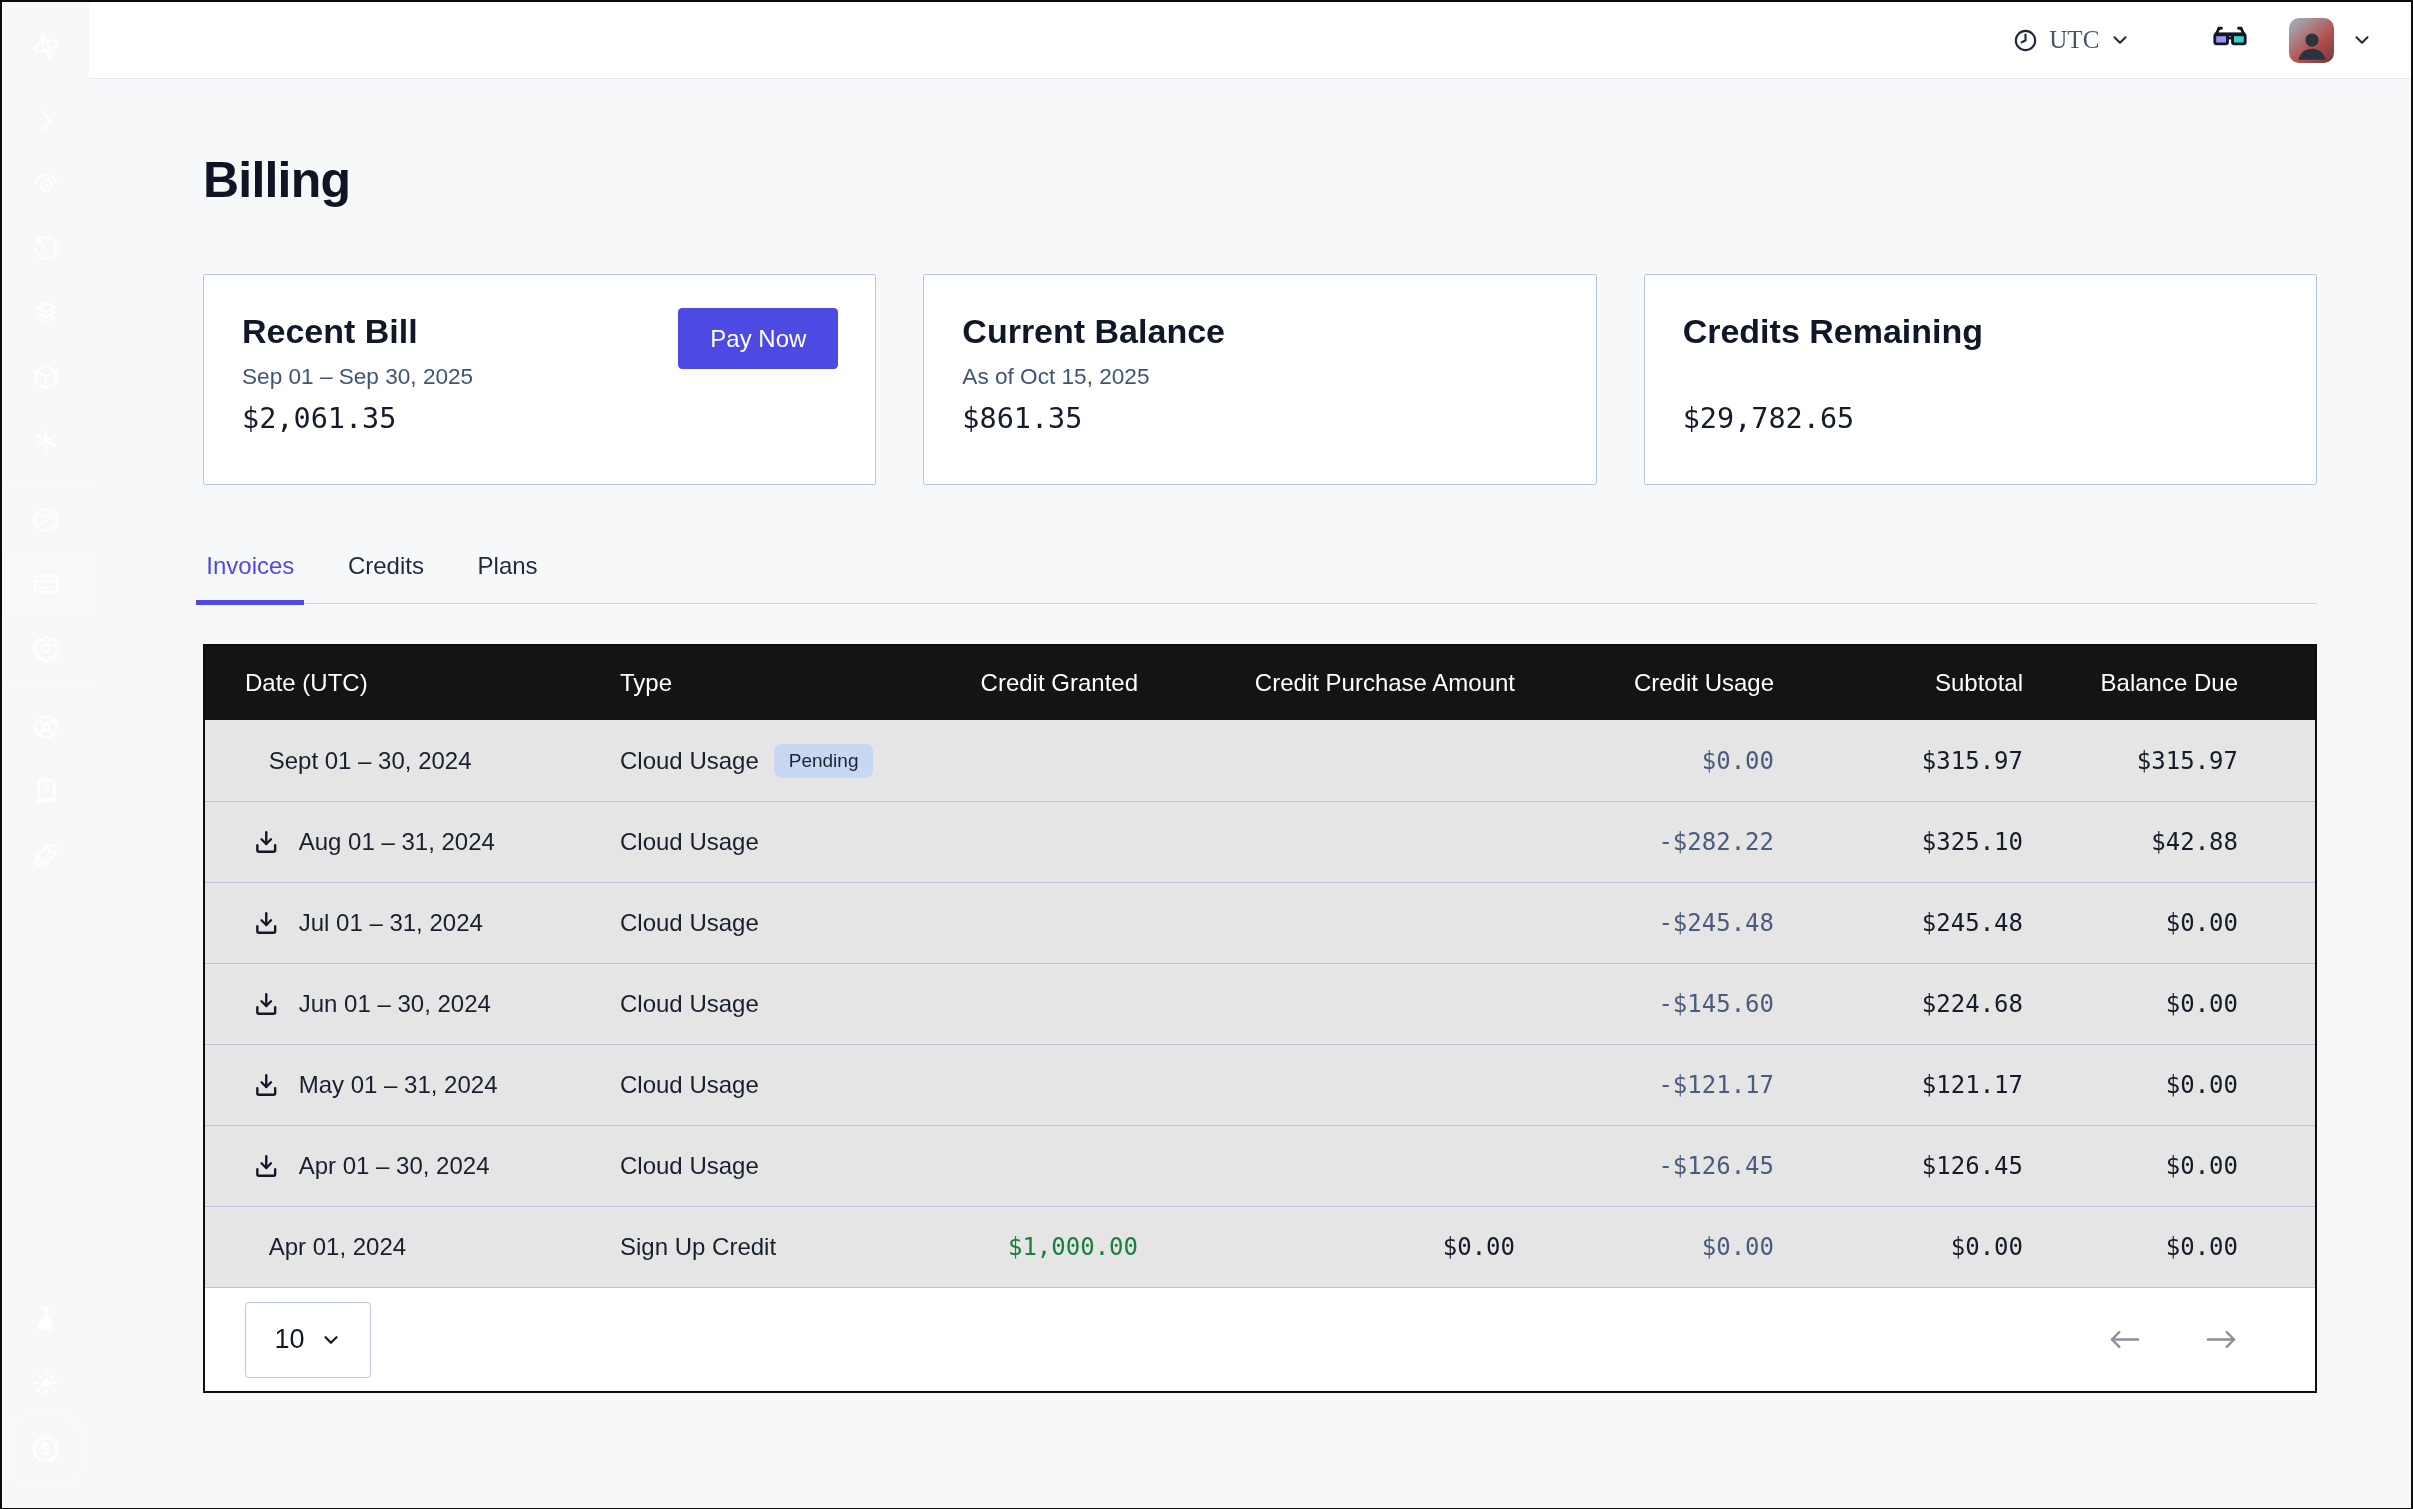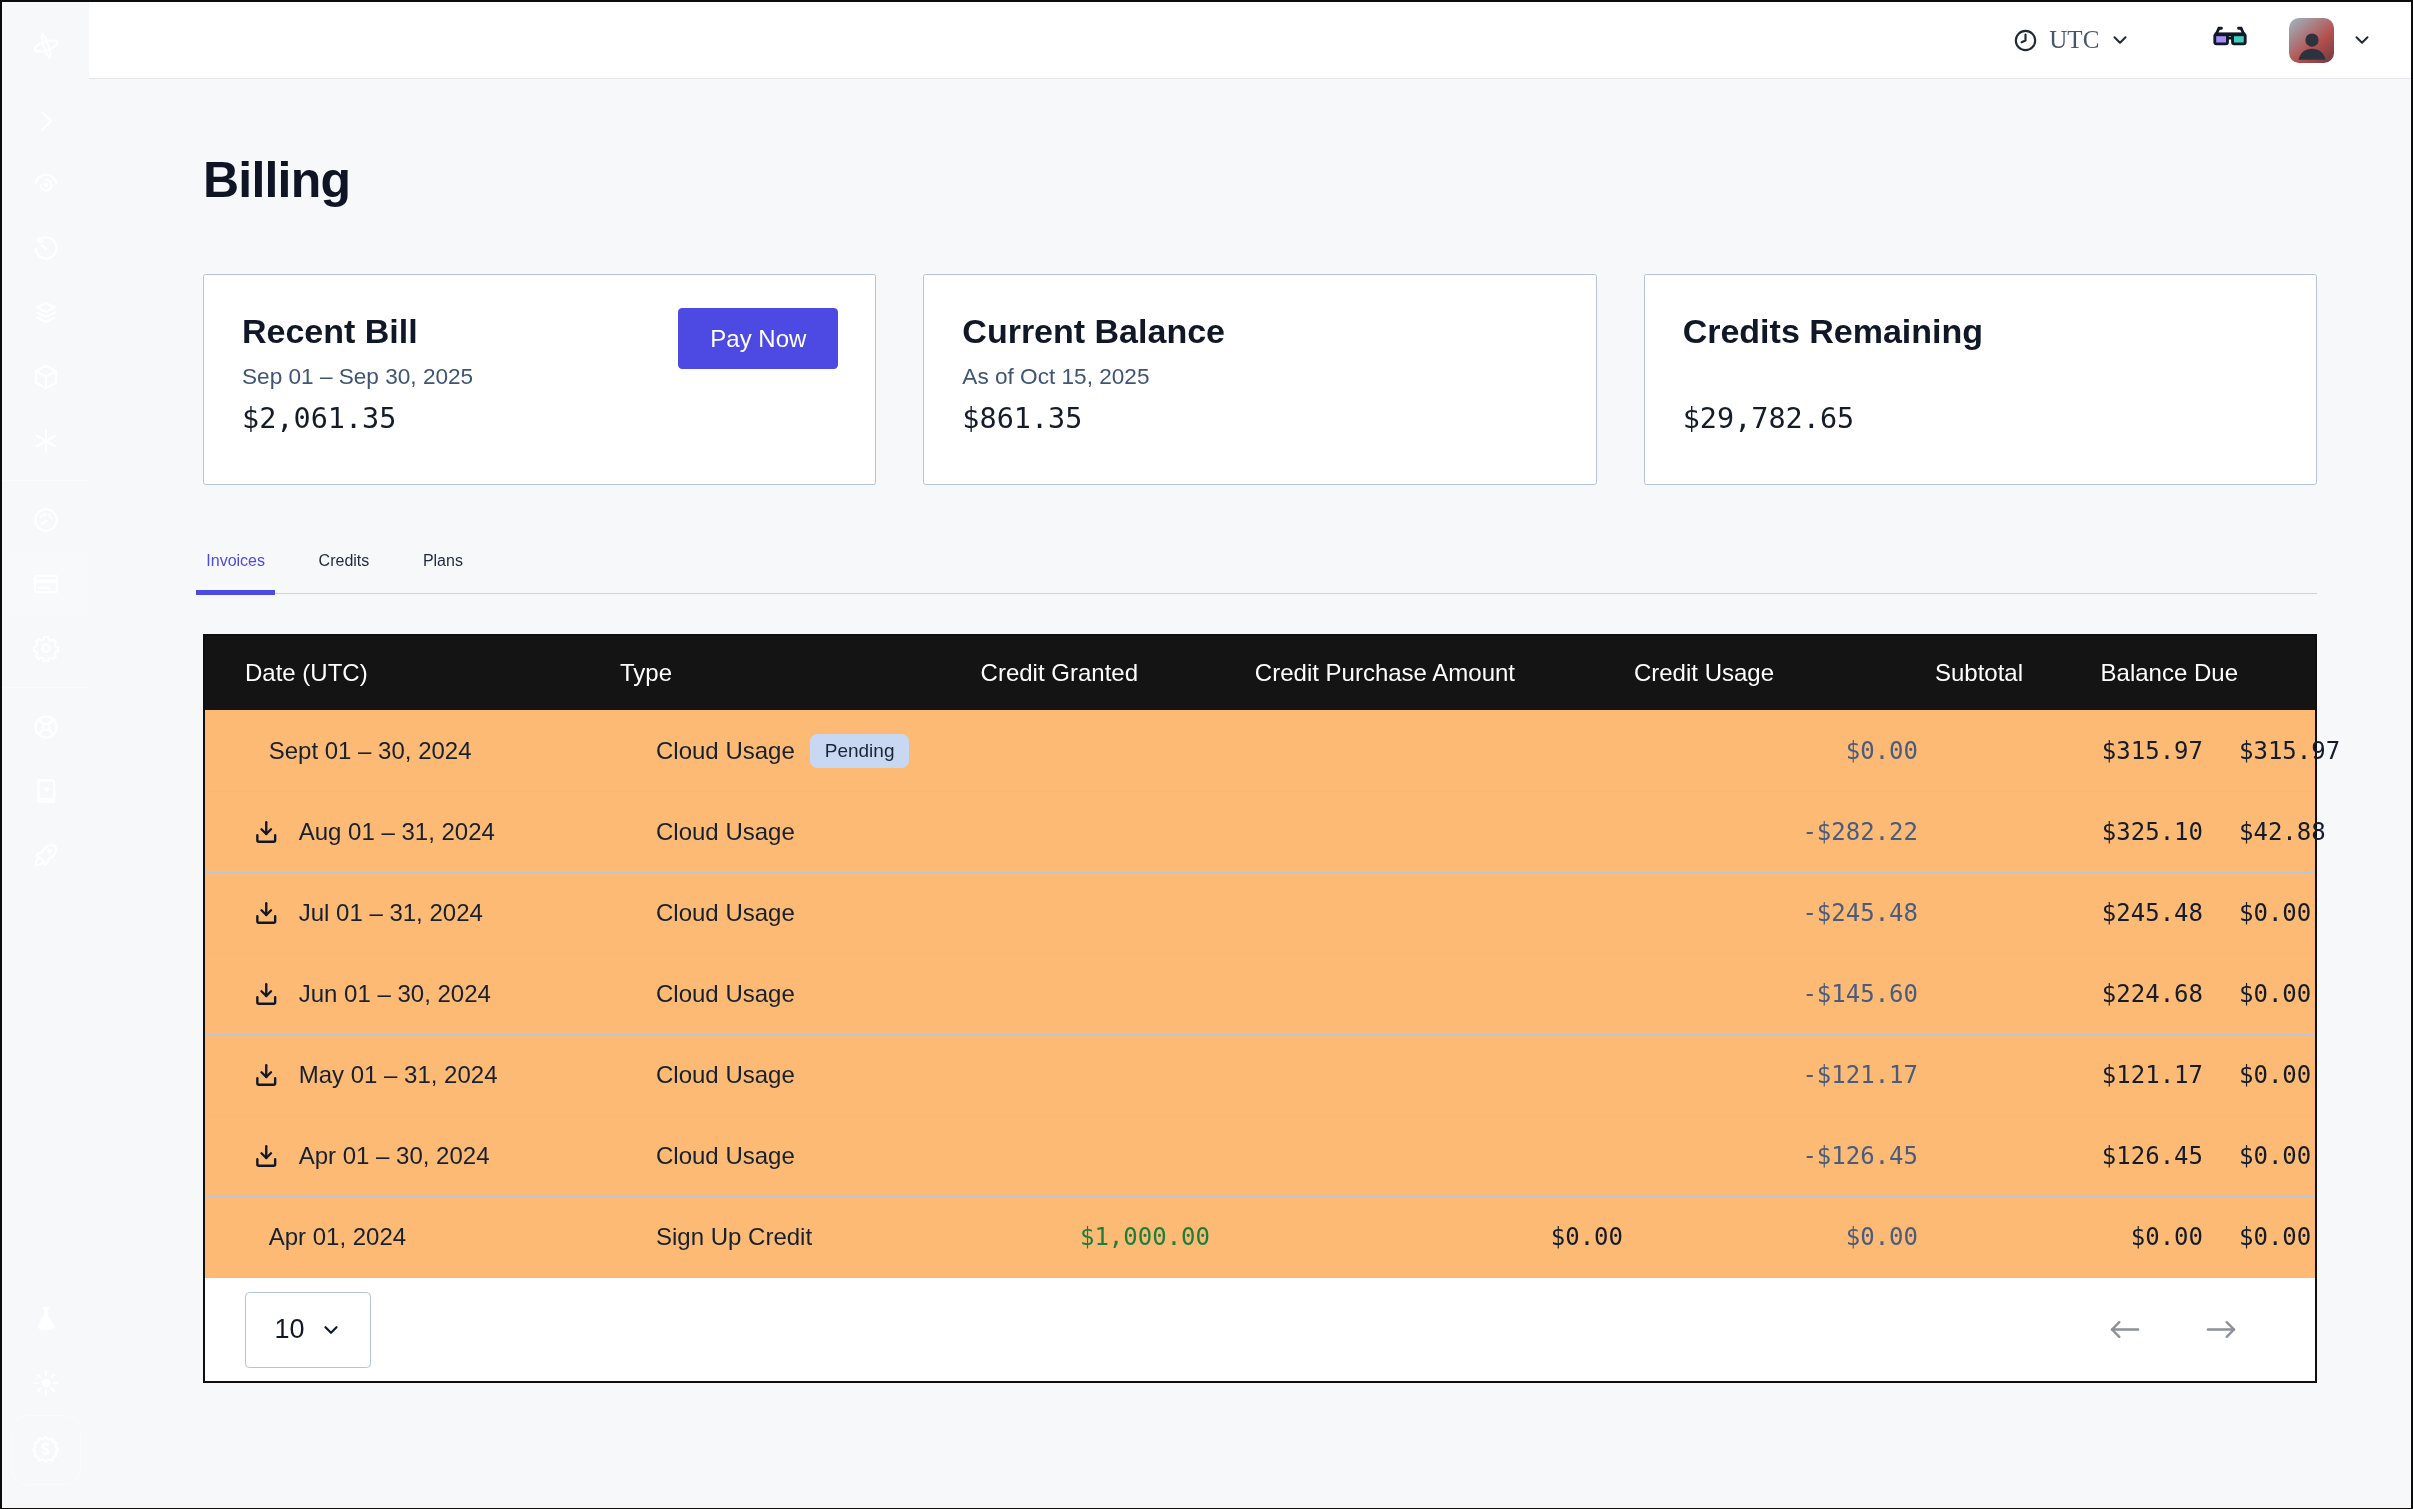--- a/index.html
+++ b/index.html
@@ -47,30 +47,30 @@
 
   .cards{display:flex;gap:47px;margin-top:65px;}
   .card{flex:1 1 0;height:211px;background:#fff;border:1.7px solid #b6c3d8;border-radius:2.5px;position:relative;padding:37px 38px;}
   .card-title{font-size:34px;font-weight:600;color:#101828;}
   .card-sub{font-size:22.6px;color:#3f5573;margin-top:13.4px;}
   .card-amount{position:absolute;left:38px;top:127px;font-family:"DejaVu Sans Mono",monospace;font-size:28.5px;color:#141b29;}
   .pay-btn{position:absolute;right:37px;top:33px;background:var(--accent);color:#fff;font-size:24px;
     padding:16.7px 32px;border:none;border-radius:4.2px;cursor:pointer;font-family:"Liberation Sans",sans-serif;}
 
   .tabs{display:flex;gap:47px;margin-top:62px;border-bottom:1.7px solid #cbd5e1;}
-  .tab{font-size:16px;color:#1e293b;padding:5px 3.3px 23.4px;position:relative;cursor:pointer;}
+  .tab{font-size:24px;color:#1e293b;padding:5px 3.3px 23.4px;position:relative;cursor:pointer;}
   .tab.active{color:var(--accent);}
   .tab.active::after{content:"";position:absolute;left:-6.7px;right:-6.7px;bottom:-1.7px;height:5px;background:var(--accent);}
 
   
   .inv-table{margin-top:40px;border:2.5px solid #0e0e0e;background:#fff;}
   .t-row{display:grid;grid-template-columns:393px 360px 180px 377px 259px 249px 1fr;align-items:center;}
   .t-head{background:var(--header-bg);color:#fff;height:74px;}
   .t-head .cell{font-size:24px;font-weight:500;}
-  .t-body .t-row{height:81px;background:#fdba74;gap:36px;}
+  .t-body .t-row{height:81px;background:#e5e5e5;}
   .t-body .t-row + .t-row{border-top:1.7px solid var(--line);}
   .cell{padding:0 0;}
   .cell.c-date{padding-left:47px;display:flex;align-items:center;gap:16.7px;font-size:24px;}
   .t-head .cell.c-date{padding-left:40px;}
   .cell.c-type{padding-left:22px;display:flex;align-items:center;gap:15px;font-size:24px;}
   .cell.right{text-align:right;}
   .cell.c-balance{padding-right:77px;}
   .mono{font-family:"DejaVu Sans Mono",monospace;font-size:24px;color:#141b29;}
   .mono.muted{color:var(--money-muted);}
   .mono.green{color:var(--money-green);}

